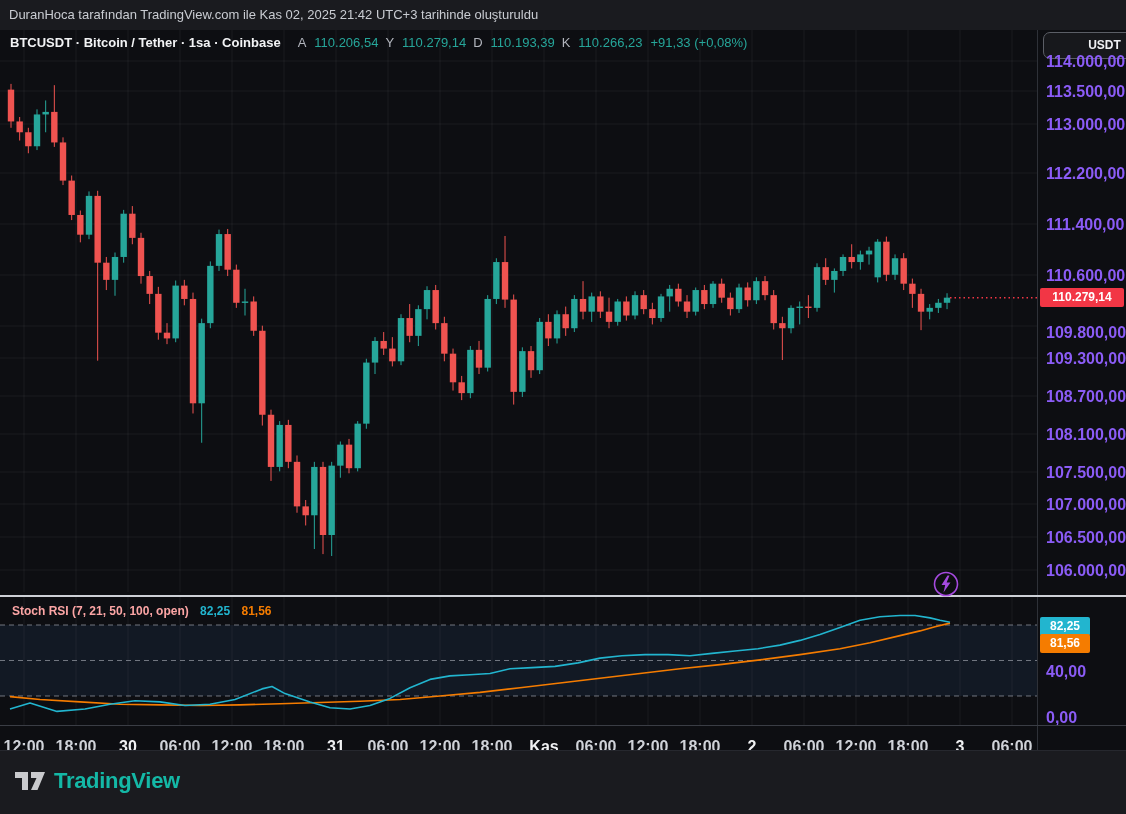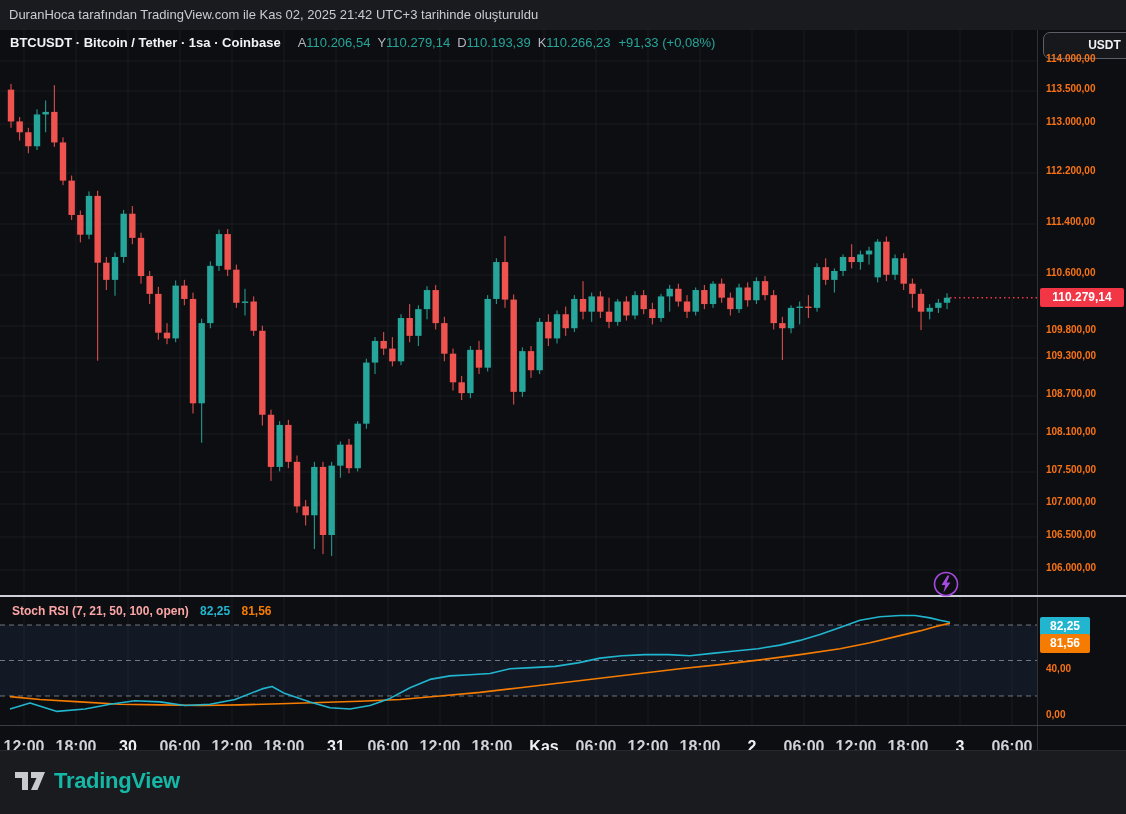--- a/index.html
+++ b/index.html
@@ -3,33 +3,33 @@
 <meta charset="utf-8">
 <style>
   html,body{margin:0;padding:0;background:#0d0e12;}
   #app{position:relative;width:1126px;height:814px;overflow:hidden;
        font-family:"Liberation Sans","DejaVu Sans",sans-serif;background:#0d0e12;}
   #topbar{position:absolute;left:0;top:0;width:1126px;height:30px;background:#1a1b1f;}
   #topbar span{display:inline-block;margin-left:9px;line-height:30px;font-size:13px;color:#c9ccd2;}
   #legend-main{position:absolute;left:10px;top:35px;height:18px;font-size:13px;white-space:nowrap;z-index:5;}
   #legend-main .sym{color:#f2f3f5;font-weight:700;margin-right:10px;}
   #legend-main .k{color:#b2b5bd;margin-left:7px;}
-  #legend-main .v{color:#26a69a;}
+  #legend-main .v{color:#26a69a;margin-left:8px;}
   #legend-main .chg{color:#26a69a;margin-left:8px;}
   #main-chart{position:absolute;left:0;top:30px;width:1037px;height:562px;}
   #stoch-pane{position:absolute;left:0;top:597px;width:1037px;height:129px;}
   #legend-stoch{position:absolute;left:12px;top:604px;font-size:12px;white-space:nowrap;z-index:5;}
   #legend-stoch .t{color:#fca5a5;font-weight:600;}
   #legend-stoch .kv{color:#22b5cf;font-weight:600;margin-left:8px;}
   #legend-stoch .dv{color:#f57c00;font-weight:600;margin-left:8px;}
   #sep-pane{position:absolute;left:0;top:595px;width:1126px;height:2px;background:#cdd0d6;z-index:4;}
   #sep-ax-top{position:absolute;left:0;top:725px;width:1126px;height:1px;background:#3a3d45;}
   #sep-ax-bot{position:absolute;left:0;top:750px;width:1126px;height:1px;background:#26282e;}
   #price-axis{position:absolute;left:1037px;top:30px;width:89px;height:720px;border-left:1px solid #2e3138;background:#0d0e12;}
-  .pa-label{position:absolute;left:8px;font-size:10px;font-weight:600;color:#f97316;white-space:nowrap;}
+  .pa-label{position:absolute;left:8px;font-size:16px;font-weight:600;color:#8b5cf6;white-space:nowrap;}
   #usdt-btn{position:absolute;left:5px;top:2px;width:71px;height:25px;border:1px solid #5b5e66;border-radius:7px;
             background:#17181c;color:#f0f1f4;font-size:12px;font-weight:700;text-align:center;line-height:25px;padding-left:25px;}
   .chip{position:absolute;left:2px;height:19px;border-radius:2px;color:#fff;font-size:12px;font-weight:700;
         text-align:center;line-height:19px;}
   #chip-price{top:257px;width:84px;background:#f23645;}
   #chip-k{top:587px;width:50px;background:#22b5cf;}
   #chip-d{top:604px;width:50px;background:#f57c00;}
   #time-axis{position:absolute;left:0;top:726px;width:1037px;height:24px;}
   .ta-label{position:absolute;top:12px;transform:translateX(-50%);font-size:16px;font-weight:600;color:#cfd2d8;white-space:nowrap;}
   .ta-label.day{color:#f0f1f3;font-weight:700;}

